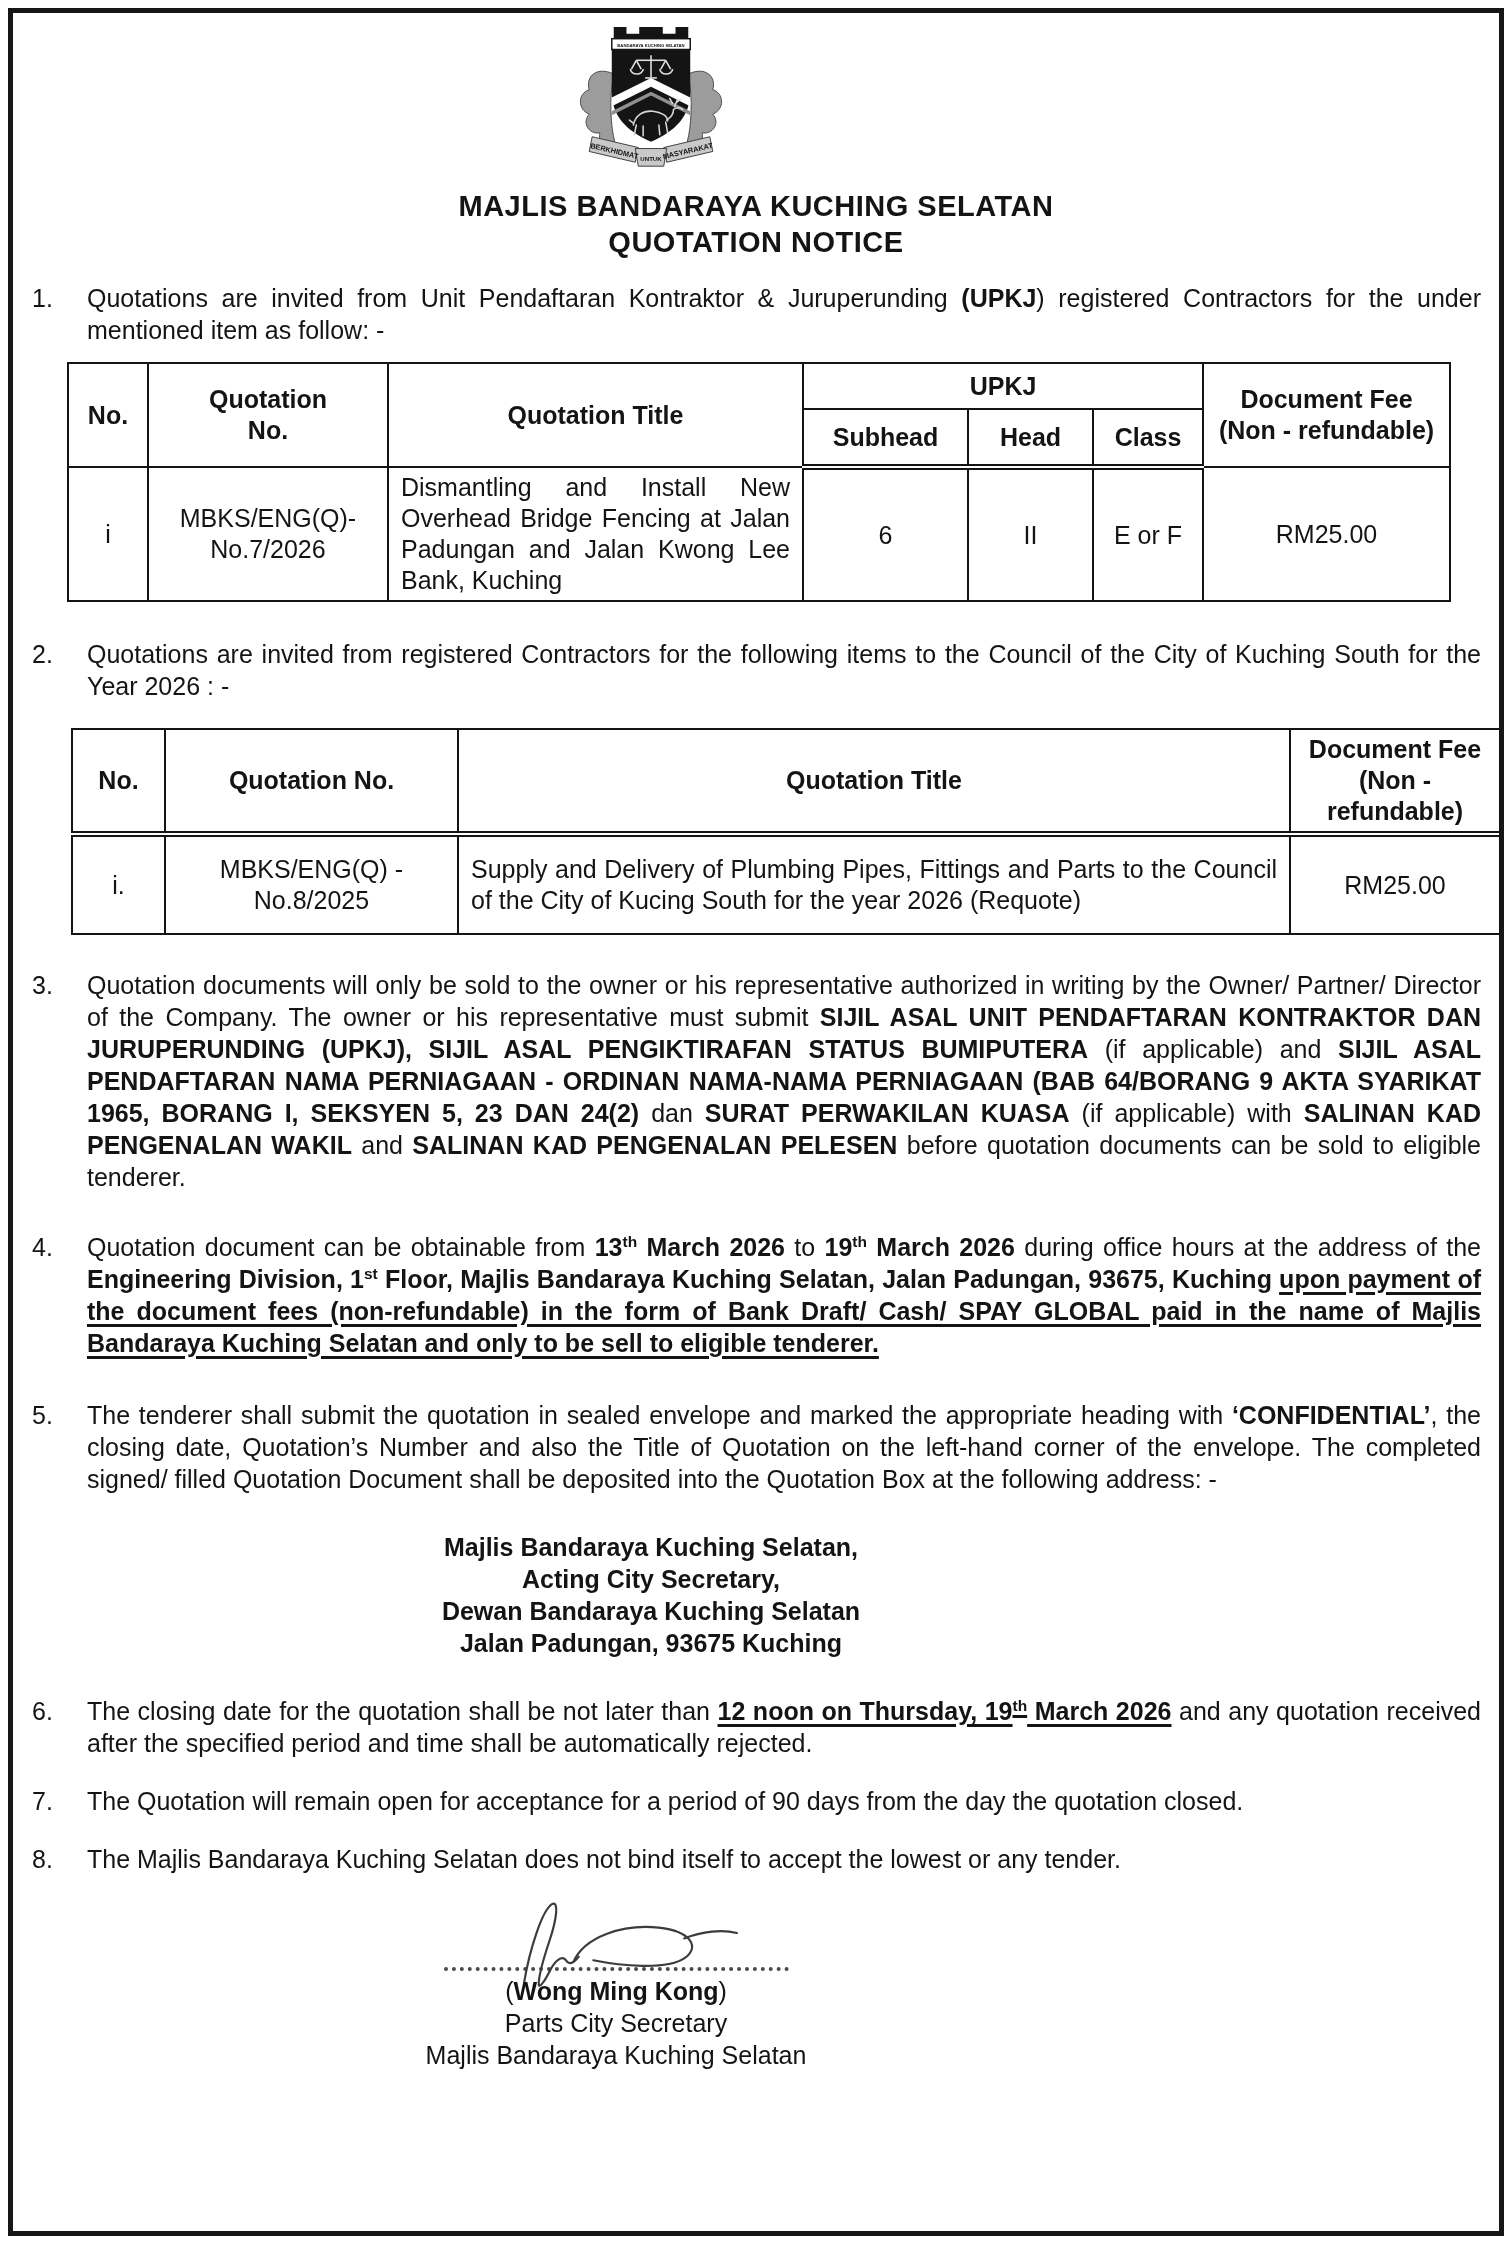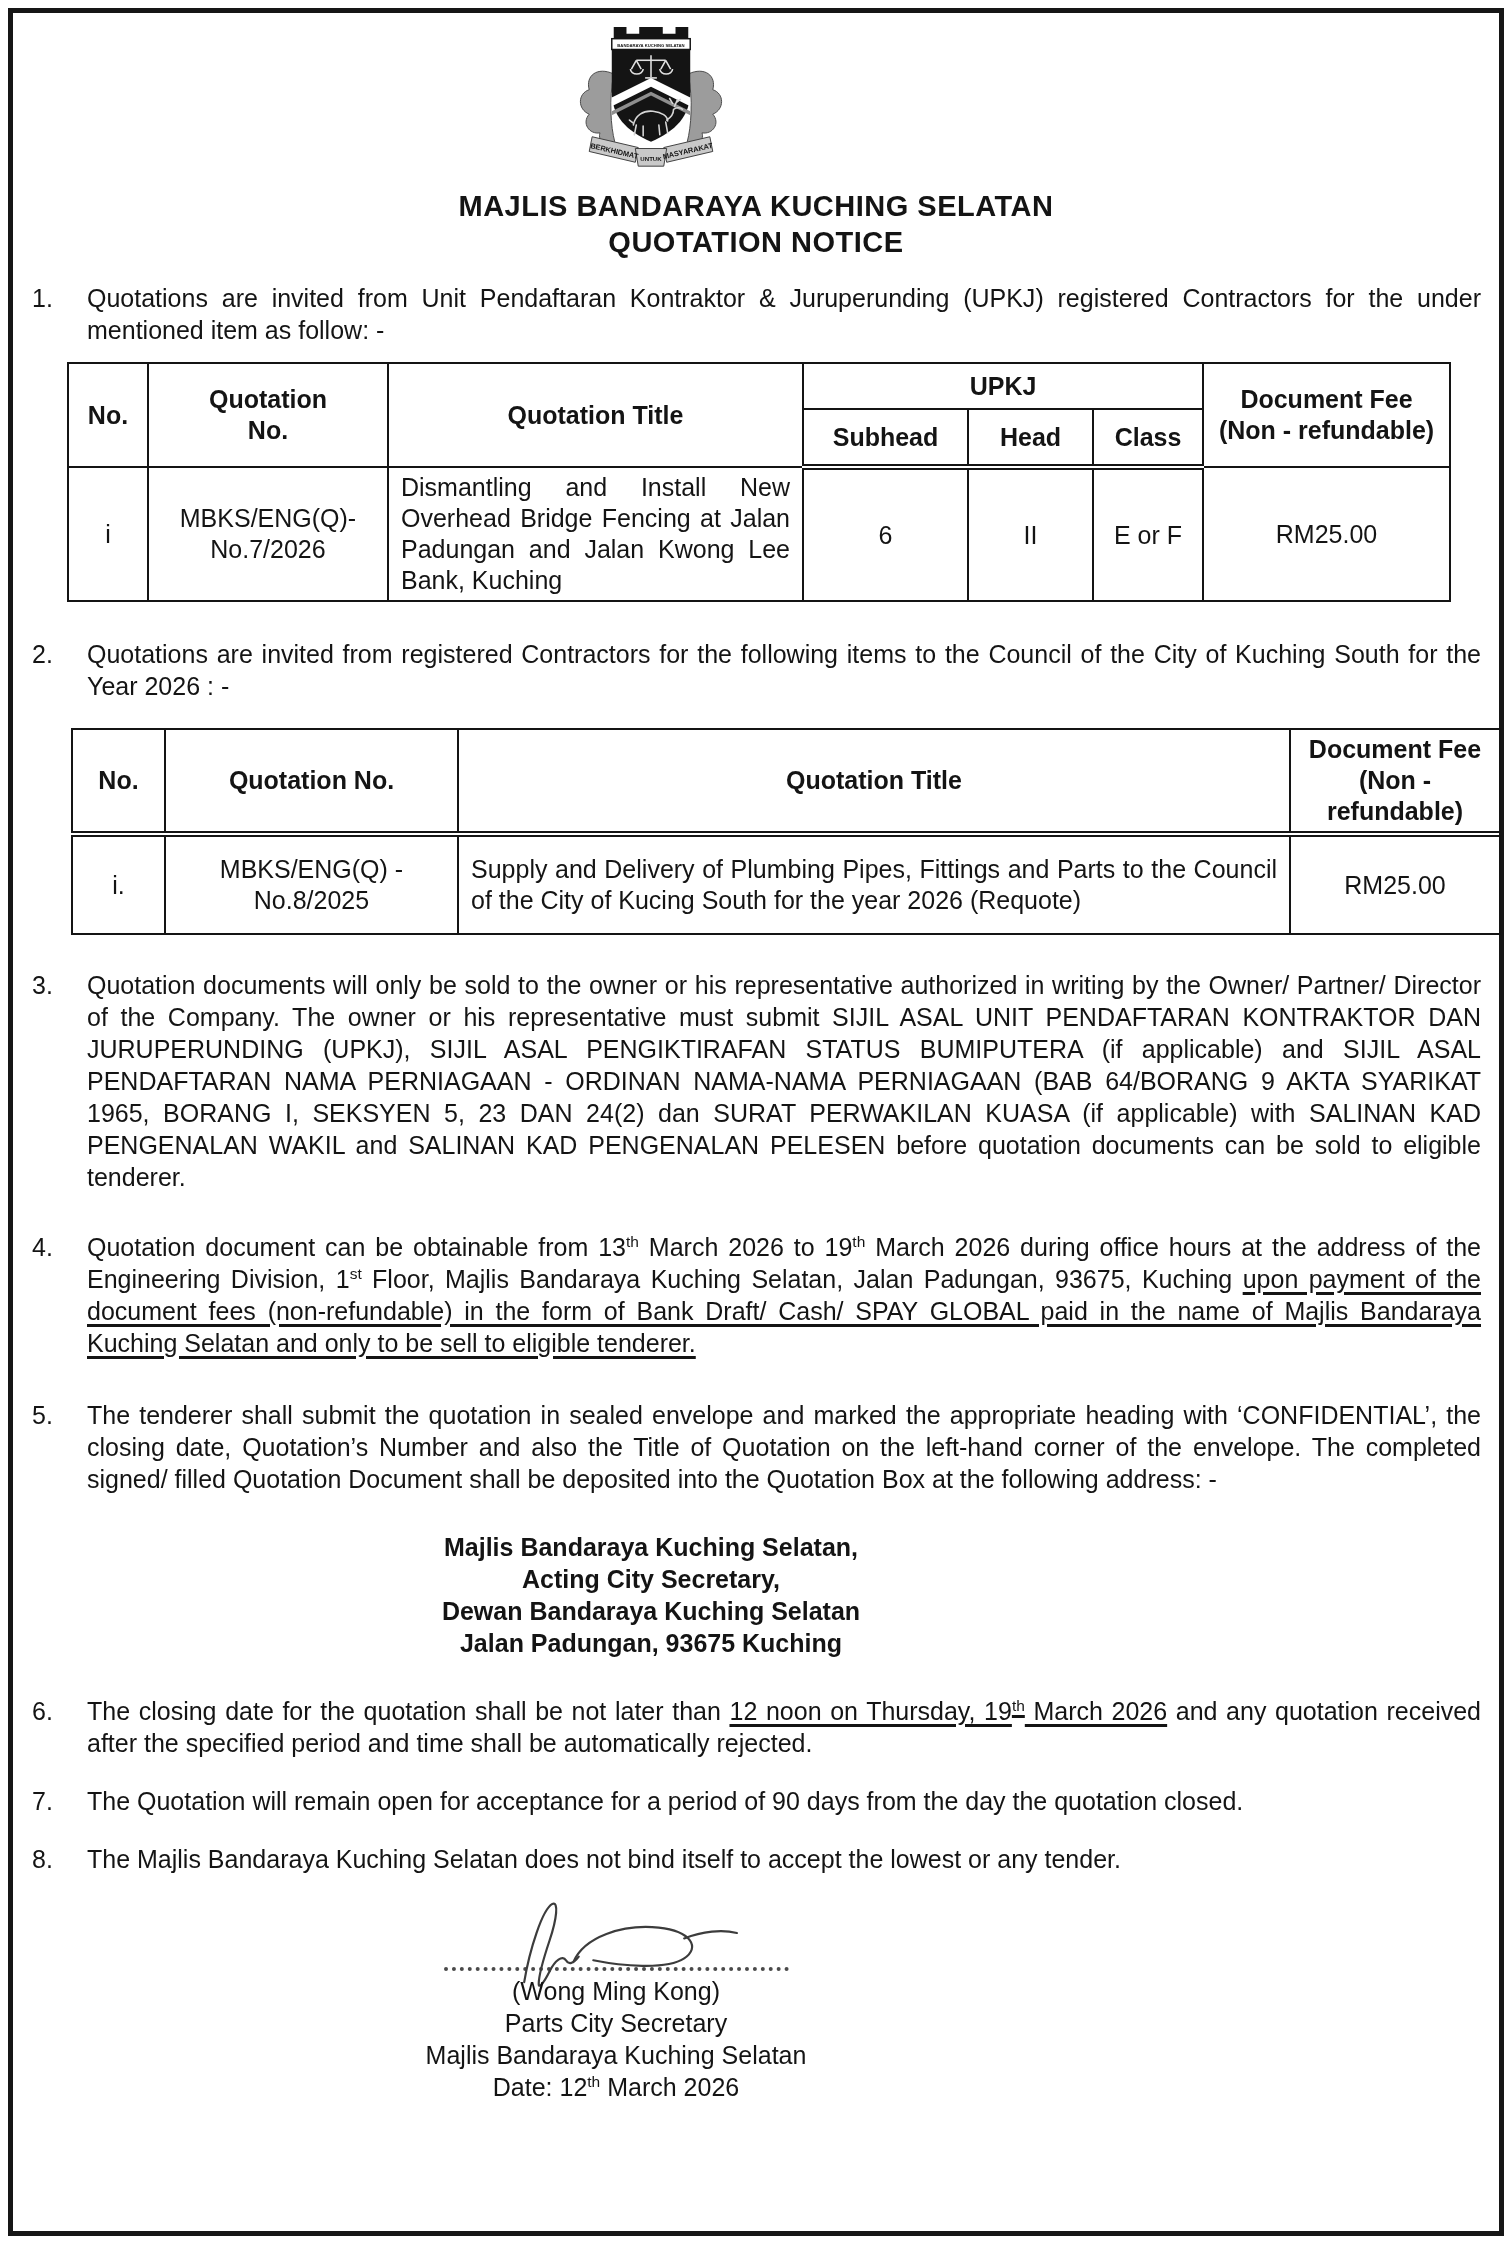--- a/index.html
+++ b/index.html
@@ -11,21 +11,21 @@
   .frame{
     position:absolute;inset:8px;border:5px solid #161616;
     padding:6px 18px;box-sizing:border-box;background:#fff;
   }
   .doc{font-size:25px;line-height:32px;}
   .centered-narrow{width:1240px;text-align:center;}
   .logo-wrap{margin-top:4px;}
   .title{margin-top:6px;text-align:center;font-weight:bold;font-size:29px;line-height:36px;letter-spacing:.5px;}
   .item{position:relative;padding-left:56px;text-align:justify;}
   .item .num{position:absolute;left:1px;top:0;}
-  .b{font-weight:normal;}
+  .b{font-weight:bold;}
   .u{text-decoration:underline;text-decoration-thickness:2.5px;text-underline-offset:4px;}
   sup{font-size:0.62em;line-height:0;vertical-align:super;}
   .i1{margin-top:22px;} .i2{margin-top:36px;} .i3{margin-top:34px;}
   .i4{margin-top:38px;} .i5{margin-top:40px;} .i6{margin-top:36px;}
   .i7{margin-top:26px;} .i8{margin-top:26px;}
   table{border-collapse:collapse;table-layout:fixed;}
   th,td{
     border:2.4px solid #141414;text-align:center;vertical-align:middle;
     font-size:25px;line-height:31px;padding:4px 12px;box-sizing:border-box;
   }
@@ -215,16 +215,15 @@
         <path d="M64,98 C70,62 84,18 95,12 C102,9 100,28 92,52 C86,70 80,92 80,100 C80,106 86,98 92,86"></path>
         <path d="M92,86 C98,74 106,68 110,74 C113,79 118,78 124,70"></path>
         <path d="M118,76 C130,48 172,34 212,38 C248,42 258,60 240,72 C220,85 170,80 140,74"></path>
         <path d="M240,50 C260,42 282,40 298,44"></path>
       </g>
     </svg>
     <div class="sig-line"></div>
     <div class="sig-name"><span>(</span><span class="b">Wong Ming Kong</span><span>)</span></div>
     <div class="sig-role">Parts City Secretary</div>
     <div class="sig-org">Majlis Bandaraya Kuching Selatan</div>
-    <div class="sig-date"><span>Date: 12</span><sup>th</sup><span> March 2026</span></div>
   </div>
 
 </div>
 
 </body></html>

